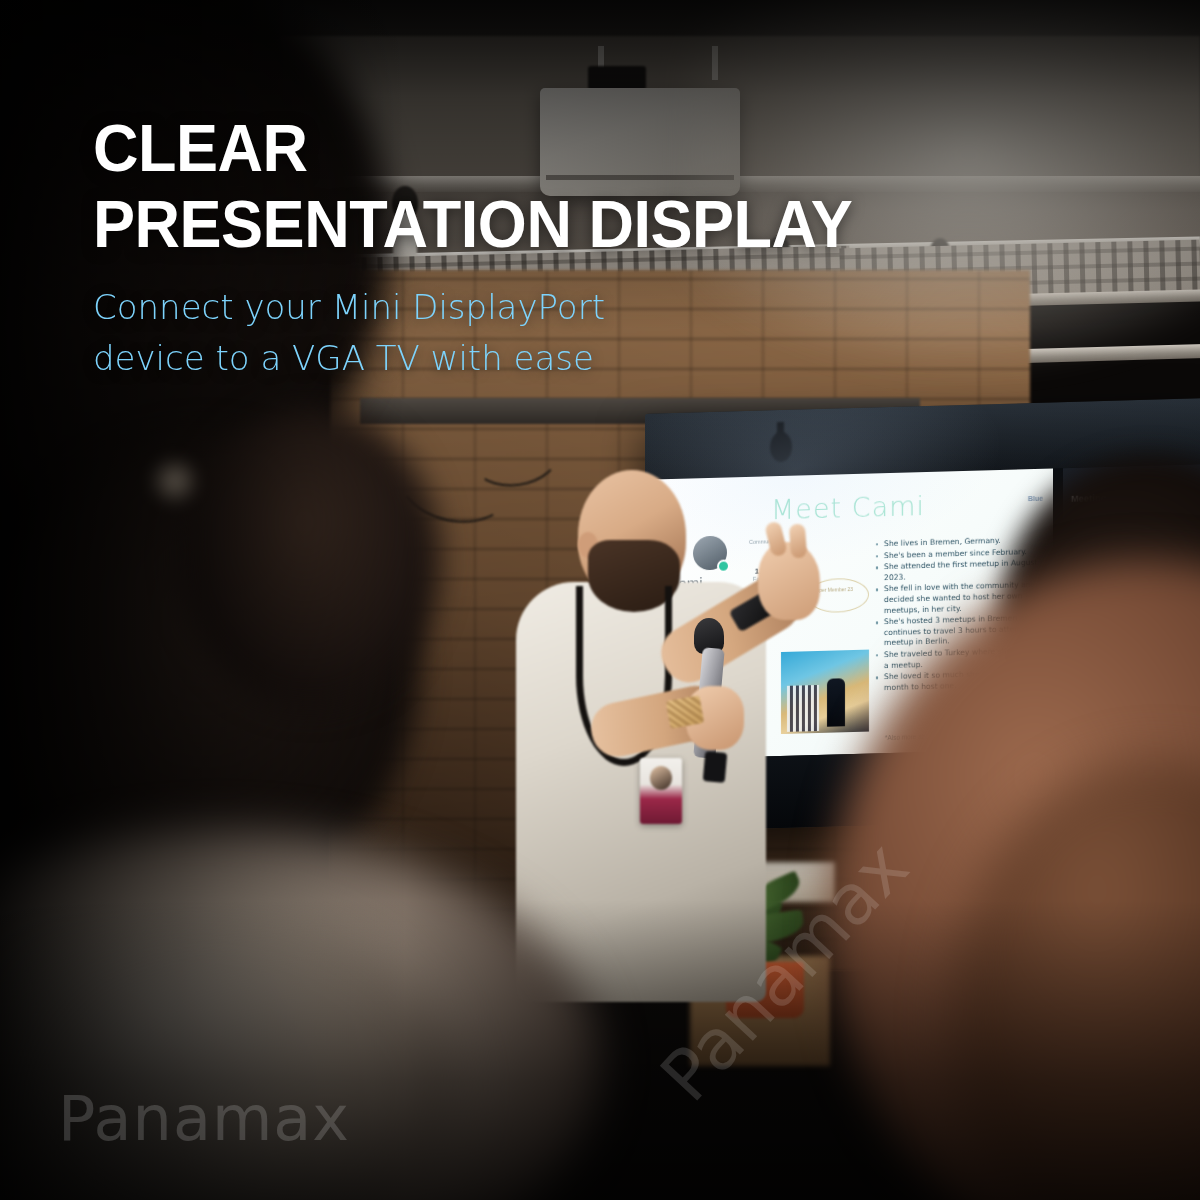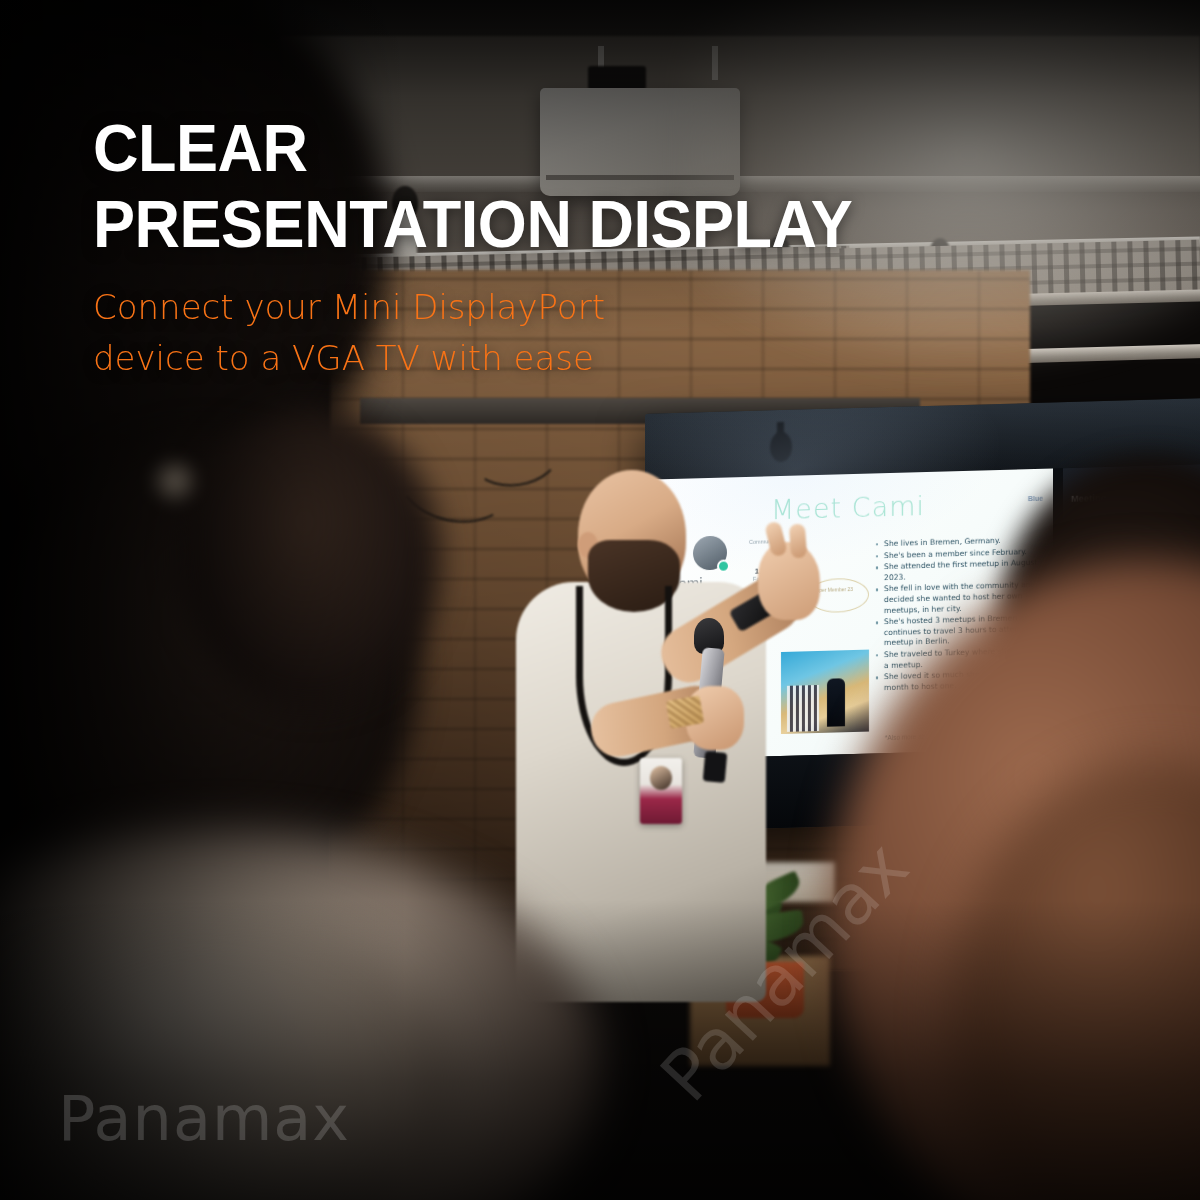--- a/index.html
+++ b/index.html
@@ -430,21 +430,21 @@
     letter-spacing:-.5px;
     color:#ffffff;
     transform:scaleX(.94); transform-origin:left top;
     text-shadow:0 2px 14px rgba(0,0,0,.55);
     white-space:pre-line;
   }
   .subhead{
     position:absolute; left:93px; top:282px; width:720px;
     font-family:"DejaVu Sans", sans-serif;
     font-weight:300; font-size:34px; line-height:51px;
-    color:#f97316;
+    color:#7dd3fc;
     text-shadow:0 2px 12px rgba(0,0,0,.6);
     white-space:pre-line;
   }
 
   
   .wm-corner{
     position:absolute; left:58px; top:1082px;
     font-family:"DejaVu Sans", sans-serif; font-weight:400; font-size:62px;
     letter-spacing:1px;
     color:rgba(255,255,255,.17);

